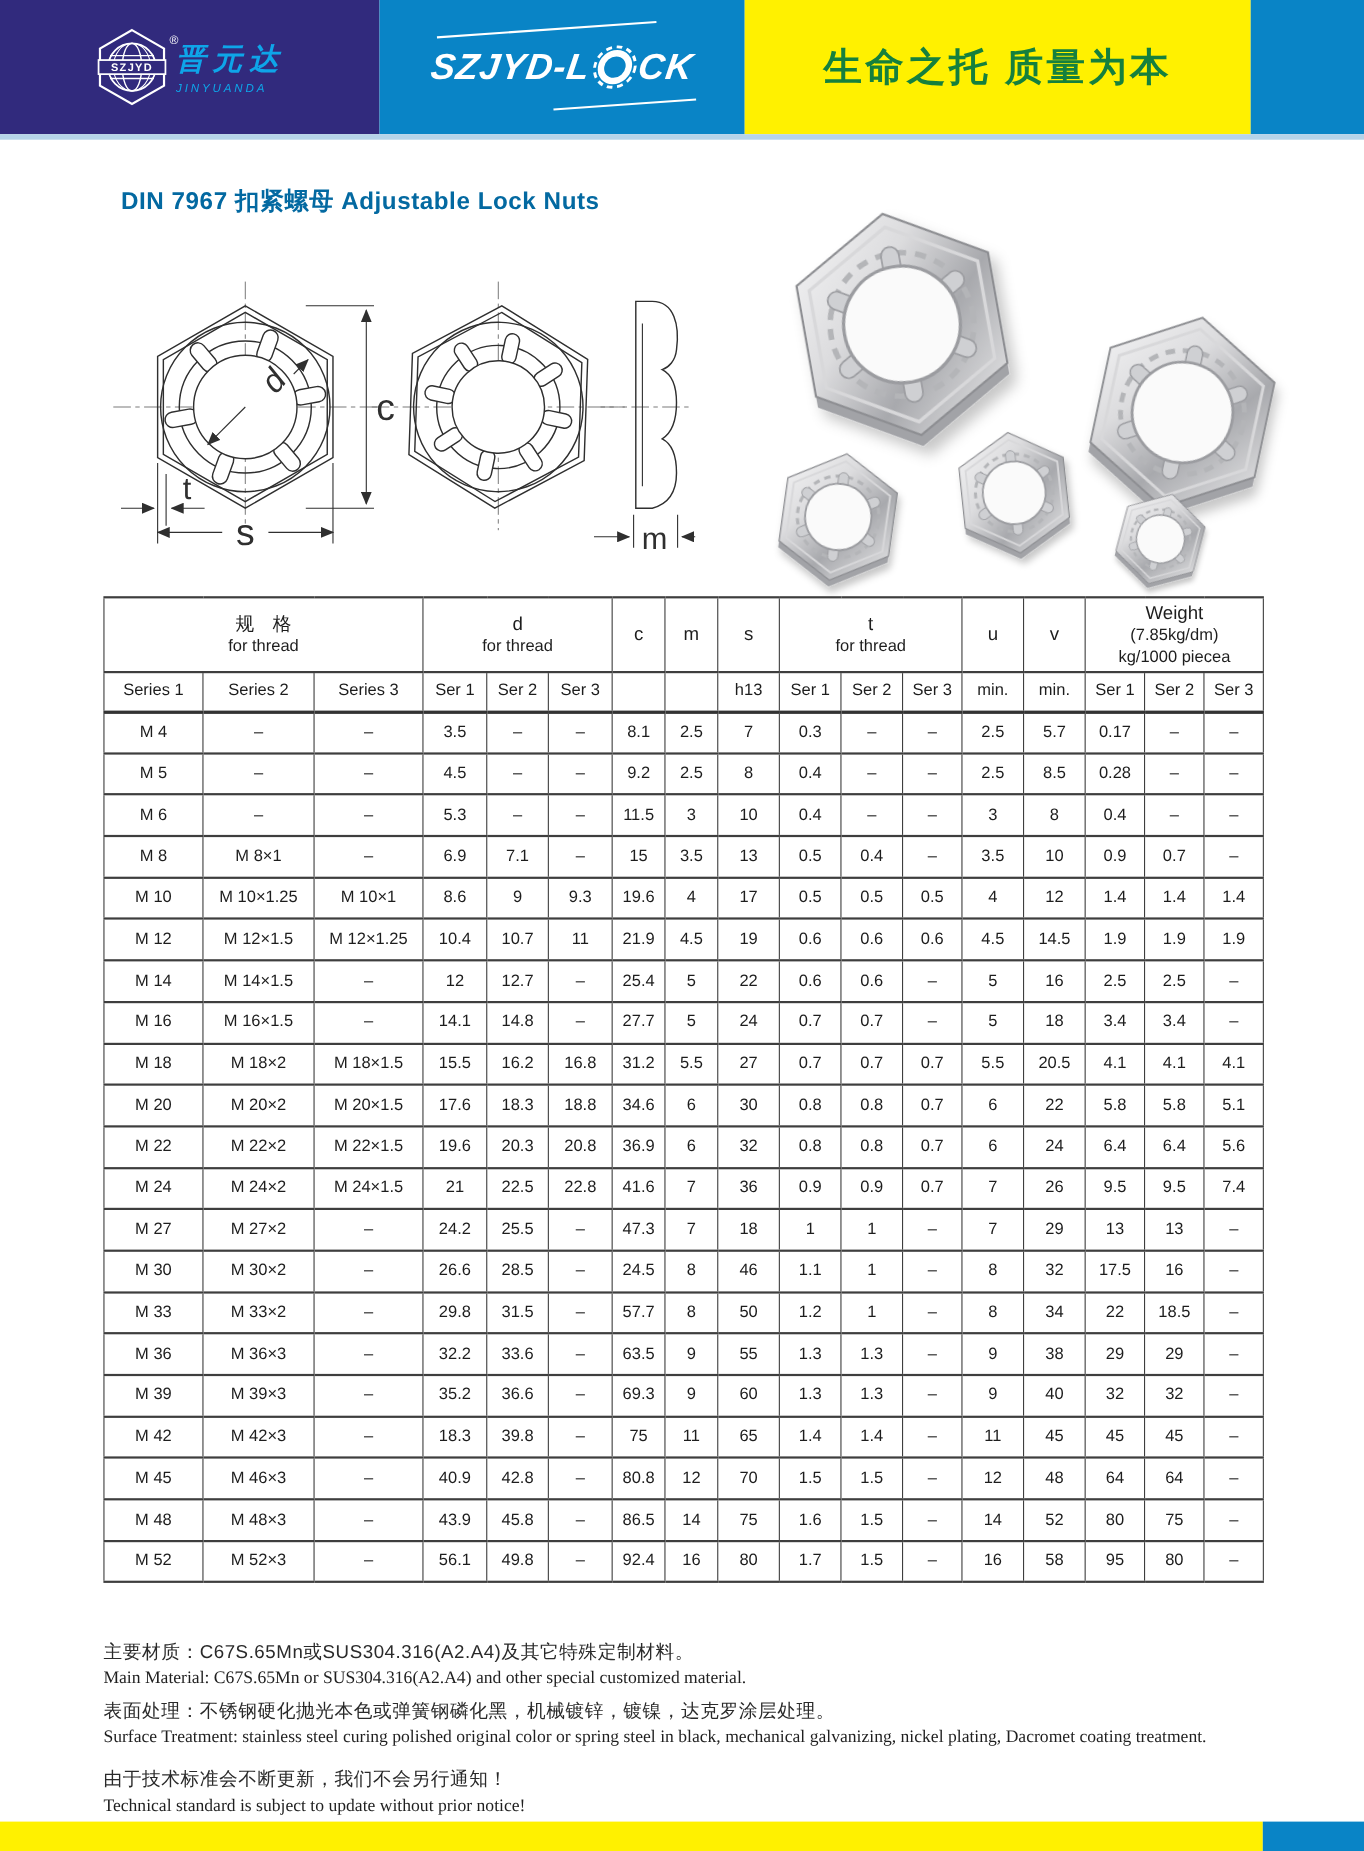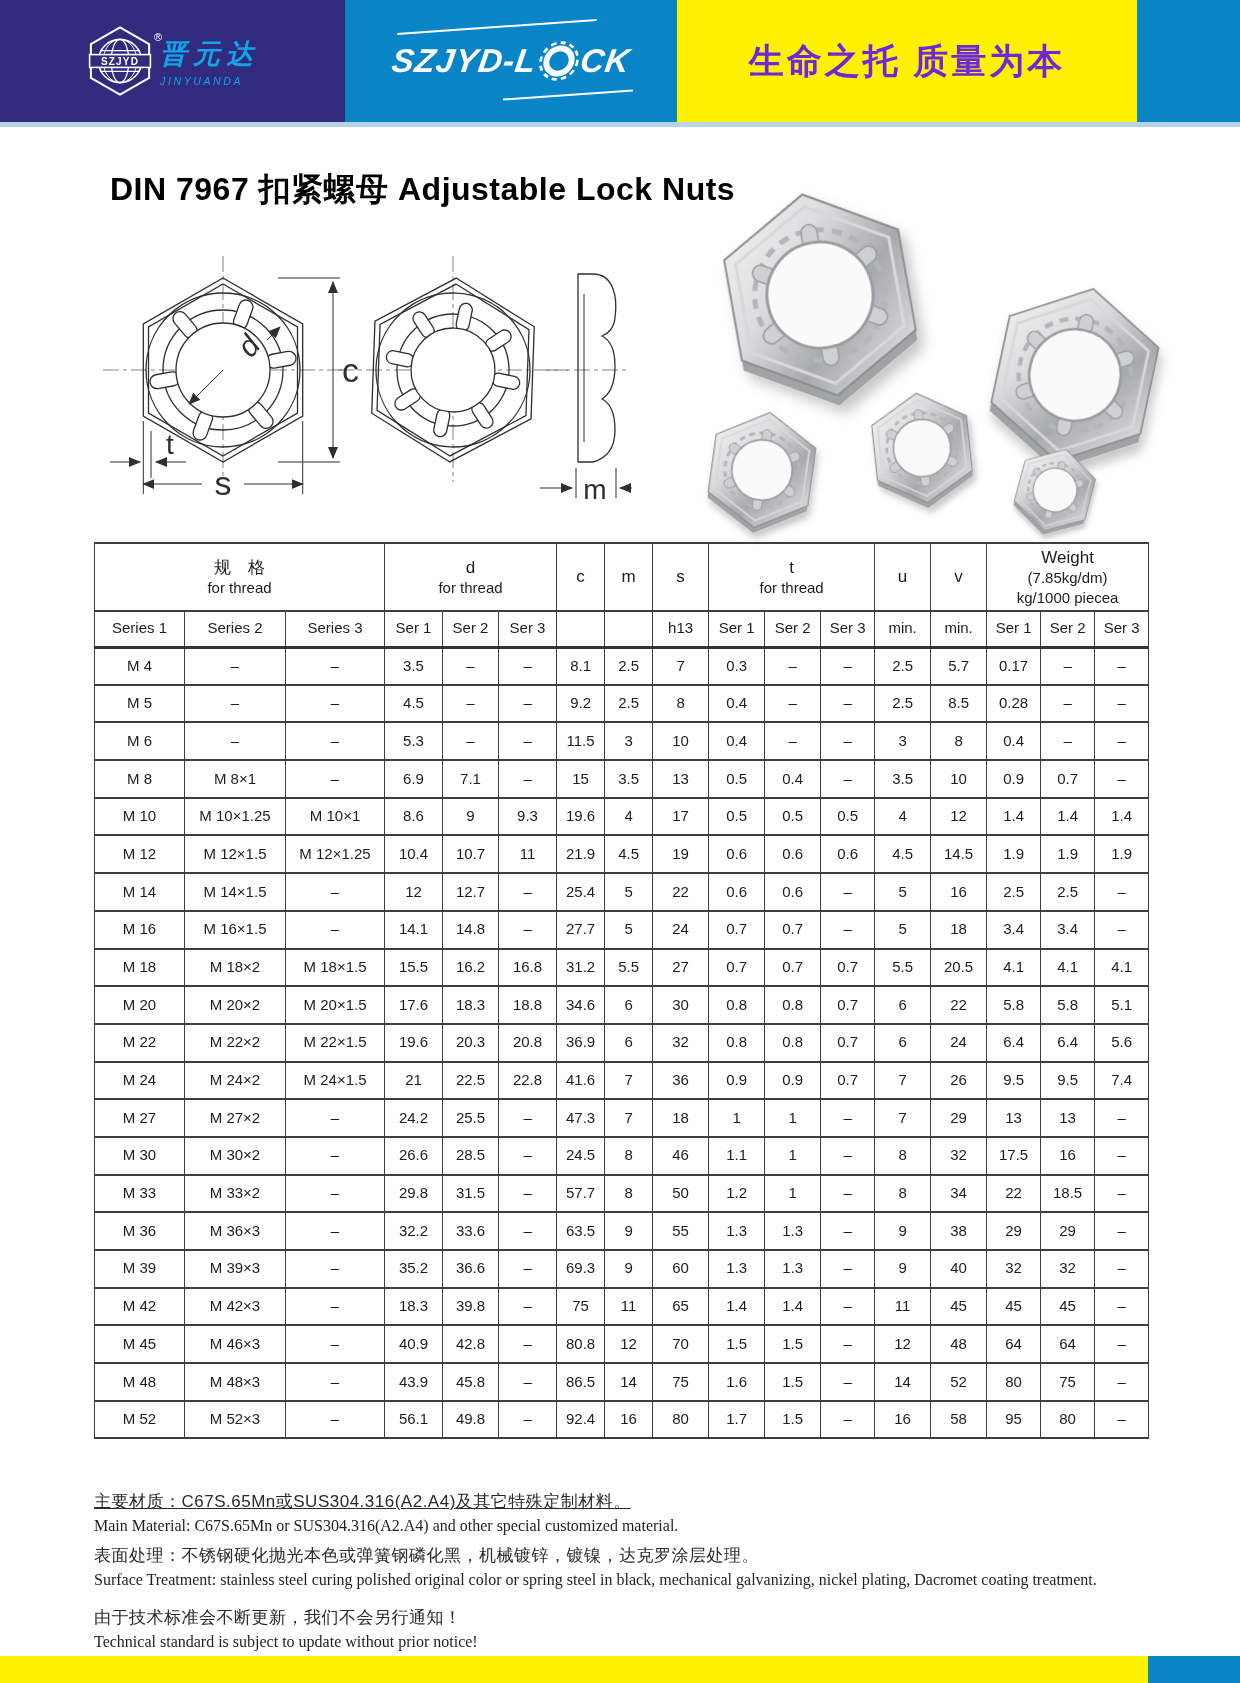--- a/index.html
+++ b/index.html
@@ -25,24 +25,24 @@
 
   .brand-wrap { position:absolute; inset:0; display:flex; align-items:center; justify-content:center; }
   .brand-row { display:flex; align-items:center; transform:skewX(-8deg); }
   .brand-txt { color:#fff; font-size:33px; font-weight:800; letter-spacing:1px; font-style:italic; }
   .nut-o { width:42px; height:42px; margin:0 1px; }
   .swoosh { position:absolute; background:#fff; height:2px; }
   .swoosh-top { left:52px; top:26px; width:200px; transform:rotate(-4deg); }
   .swoosh-bot { left:158px; top:94px; width:130px; transform:rotate(-4deg); }
 
   .tagline-wrap { position:absolute; inset:0; display:flex; align-items:center; justify-content:center; }
-  .tagline { color:#6d28d9; font-size:35px; font-weight:800; letter-spacing:3px; }
+  .tagline { color:#15803d; font-size:35px; font-weight:800; letter-spacing:3px; }
 
   
-  .page-title { position:absolute; left:110px; top:168px; font-size:32px; font-weight:700; color:#000000; letter-spacing:0.5px; }
+  .page-title { position:absolute; left:110px; top:168px; font-size:22px; font-weight:700; color:#0369a1; letter-spacing:0.5px; }
 
   
   .drawings { position:absolute; left:88px; top:226px; }
   .drawings svg text { fill:#2f2f2f; }
 
   
   .photos { position:absolute; left:620px; top:150px; }
 
   
   .tbl-wrap { position:absolute; left:94px; top:542px; width:1054px; }
@@ -754,21 +754,21 @@
             <td>16</td>
             <td>58</td>
             <td>95</td>
             <td>80</td>
             <td>–</td>
           </tr>
         </tbody>
       </table>
   </div>
 
-  <div class="note-cn" style="top:1490px;text-decoration:underline;">主要材质：C67S.65Mn或SUS304.316(A2.A4)及其它特殊定制材料。</div>
+  <div class="note-cn" style="top:1490px;">主要材质：C67S.65Mn或SUS304.316(A2.A4)及其它特殊定制材料。</div>
   <div class="note-en" style="top:1517px;text-align:center;">Main Material: C67S.65Mn or SUS304.316(A2.A4) and other special customized material.</div>
   <div class="note-cn" style="top:1544px;">表面处理：不锈钢硬化抛光本色或弹簧钢磷化黑，机械镀锌，镀镍，达克罗涂层处理。</div>
   <div class="note-en" style="top:1571px;">Surface Treatment: stainless steel curing polished original color or spring steel in black, mechanical galvanizing, nickel plating, Dacromet coating treatment.</div>
   <div class="note-cn" style="top:1606px;">由于技术标准会不断更新，我们不会另行通知！</div>
   <div class="note-en" style="top:1633px;">Technical standard is subject to update without prior notice!</div>
 
   <div class="botbar-yel"></div>
   <div class="botbar-blue"></div>
 
 </div>

